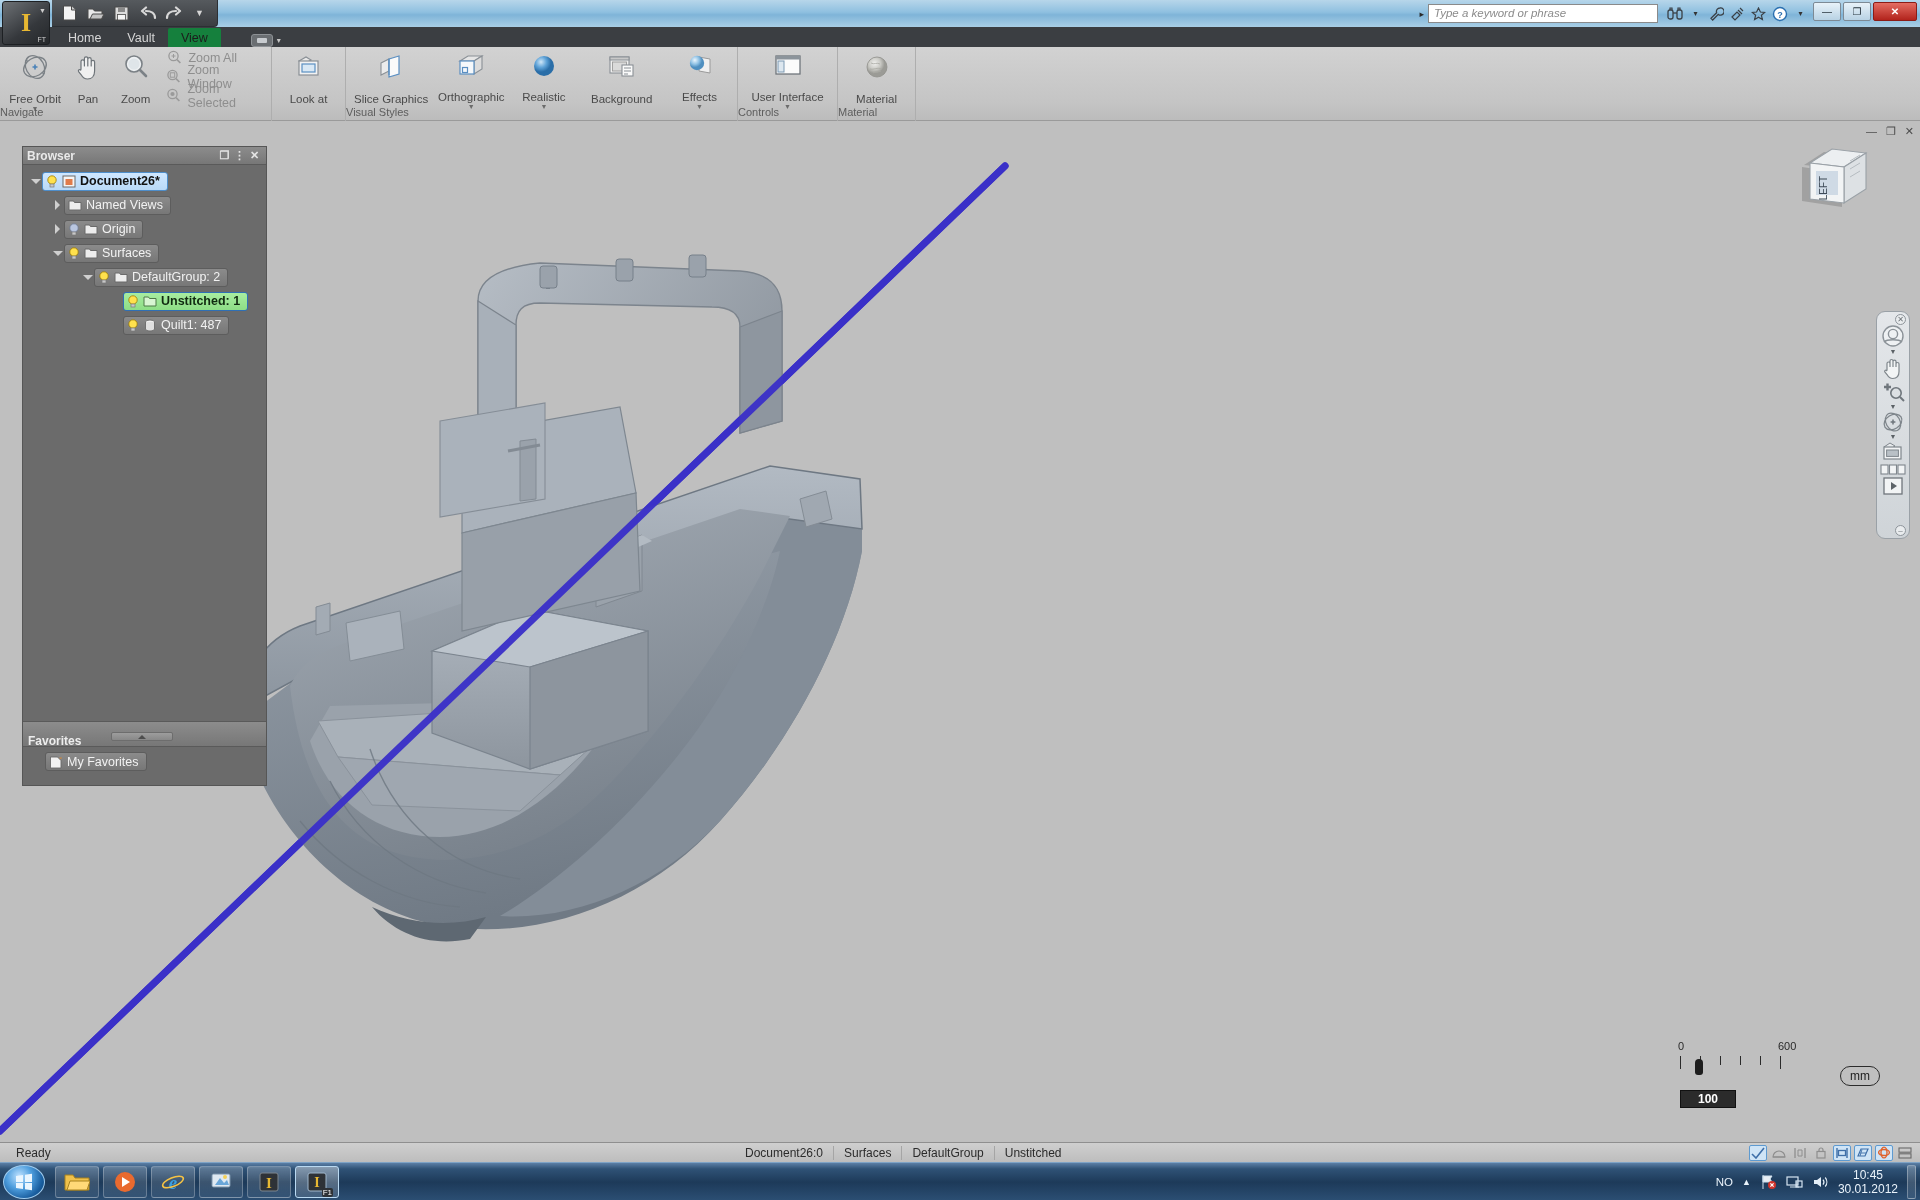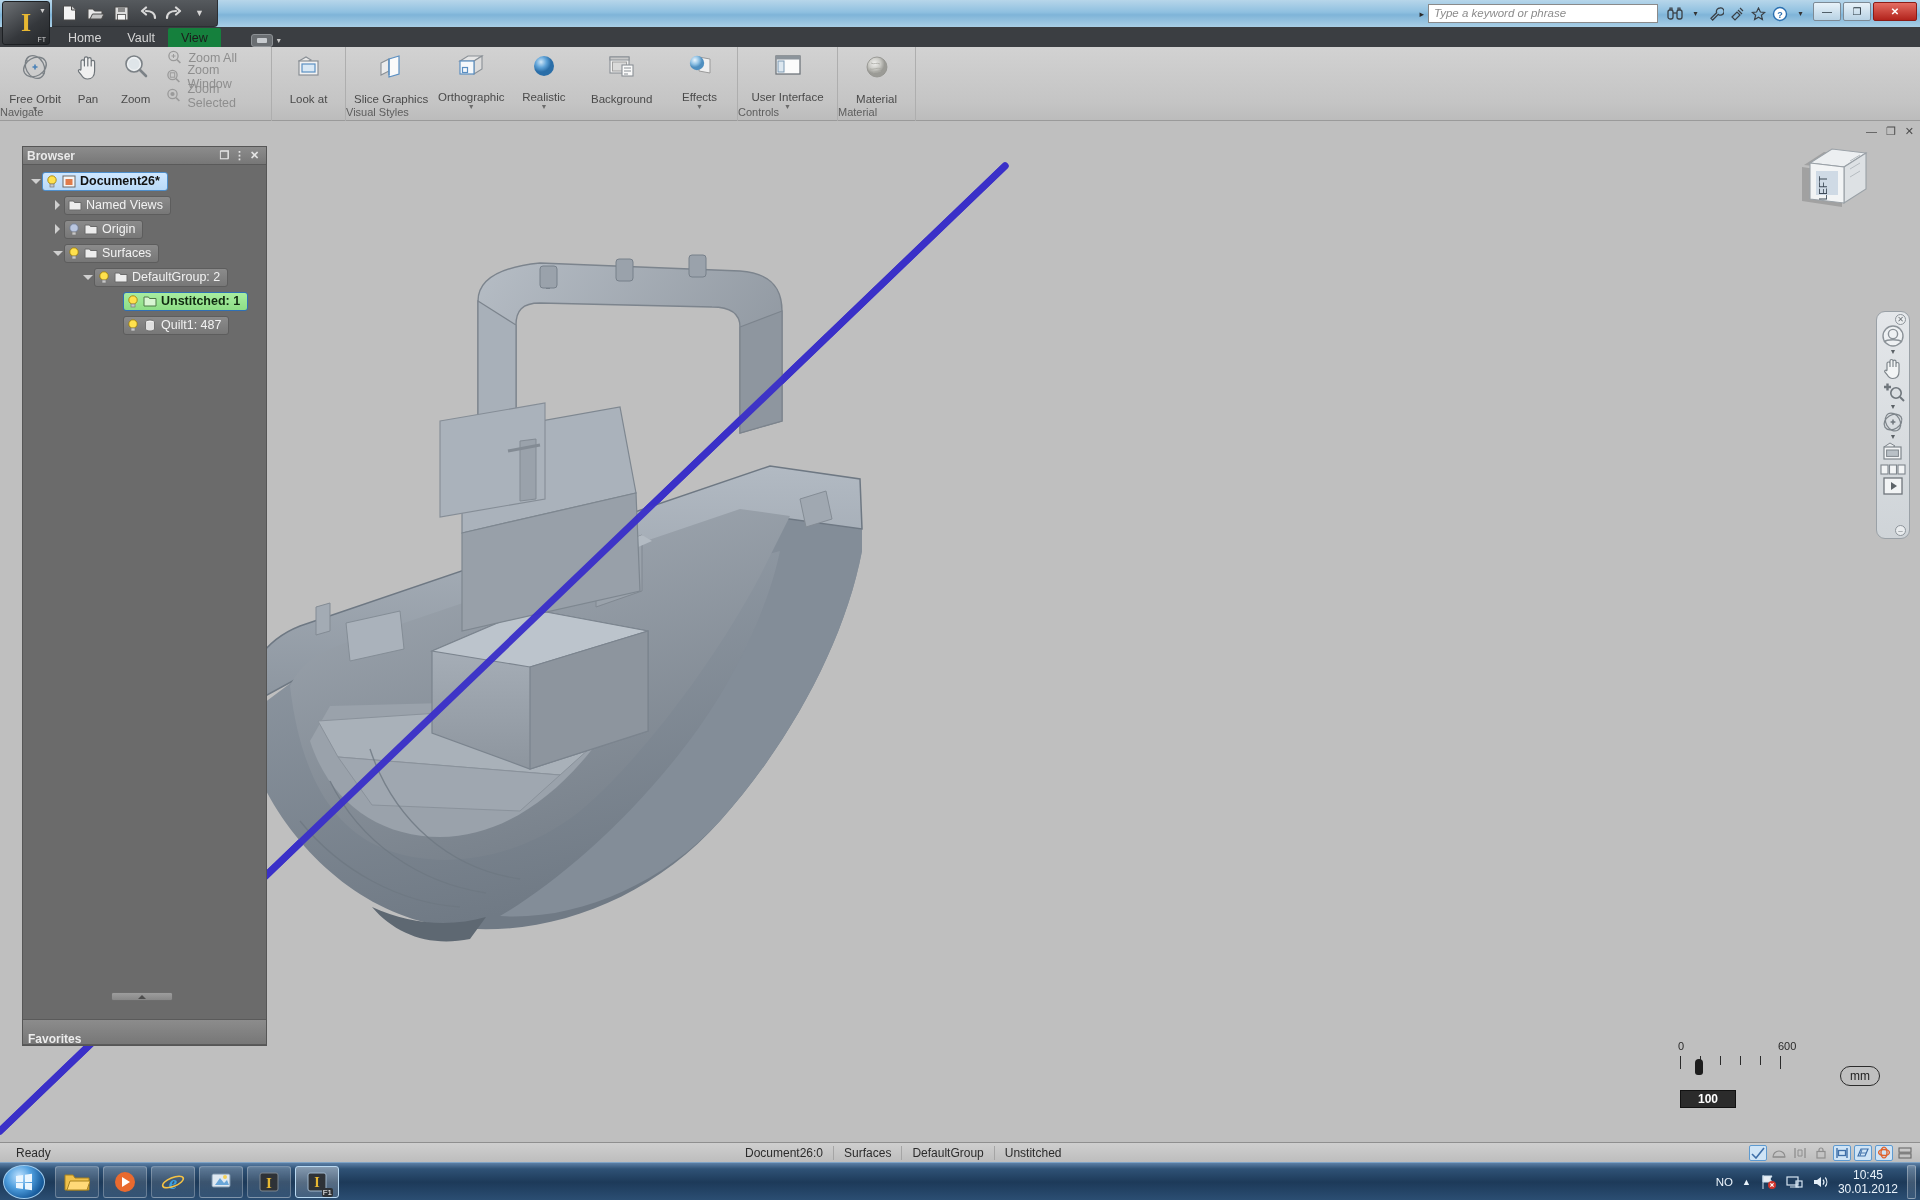--- a/index.html
+++ b/index.html
@@ -108,21 +108,21 @@
   
   .docwin { position:absolute; left:0; top:121px; width:1920px; height:1027px; background:#a3a3a3; }
   .doc-minmax { position:absolute; right:6px; top:4px; display:flex; gap:9px; color:#4c4c4c; font-size:11px; z-index:5; }
   .doc-minmax span { cursor:default; }
 
   
   .viewport { position:absolute; inset:0; background:#bfbfbf; overflow:hidden; }
 
   
   .browser {
-    position:absolute; left:22px; top:25px; width:245px; height:900px;
+    position:absolute; left:22px; top:25px; width:245px; height:640px;
     background:#6b6b6b; border:1px solid #565656;
     display:flex; flex-direction:column;
   }
   .browser-head {
     height:18px; background:linear-gradient(#8c8c8c,#777);
     display:flex; align-items:center; padding:0 4px;
     color:#e9e9e9; font-size:12px; font-weight:bold;
     border-bottom:1px solid #5a5a5a;
   }
   .browser-head .ttl { flex:1; }
@@ -764,20 +764,31 @@
         </div>
       </div>
 
       <div class="splitgrip">
           <i></i>
         </div>
 
       <div class="fav-head">
         <span>Favorites</span>
       </div>
+      <div class="fav-body">
+        <span class="tchip">
+          <span class="folder">
+            <svg width="14" height="13" viewBox="0 0 14 13">
+                <path d="M1.5 1h7l3.5 3.5V12h-10.5z" fill="#f2f2f2" stroke="#6a6a6a" stroke-width=".9"></path>
+                <path d="M11 1.5l1.2 1.2M12.2 1.5L11 2.7" stroke="#e08a2a" stroke-width="1"></path>
+              </svg>
+          </span>
+          <span>My Favorites</span>
+        </span>
+      </div>
     </div>
 
     <div class="viewcube">
       <svg width="84" height="78" viewBox="0 0 84 78">
         <g opacity=".28">
             <path d="M10 22l20-13 38 4-20 13z" fill="#555"></path>
             <path d="M8 24v34l40 6V30z" fill="#555"></path>
           </g>
         <path d="M16 20l22-14 34 4-22 14z" fill="#eceff1" stroke="#9aa1a7" stroke-width="1.1"></path>
         <path d="M50 24l22-14v36l-22 14z" fill="#dde1e4" stroke="#9aa1a7" stroke-width="1.1"></path>

